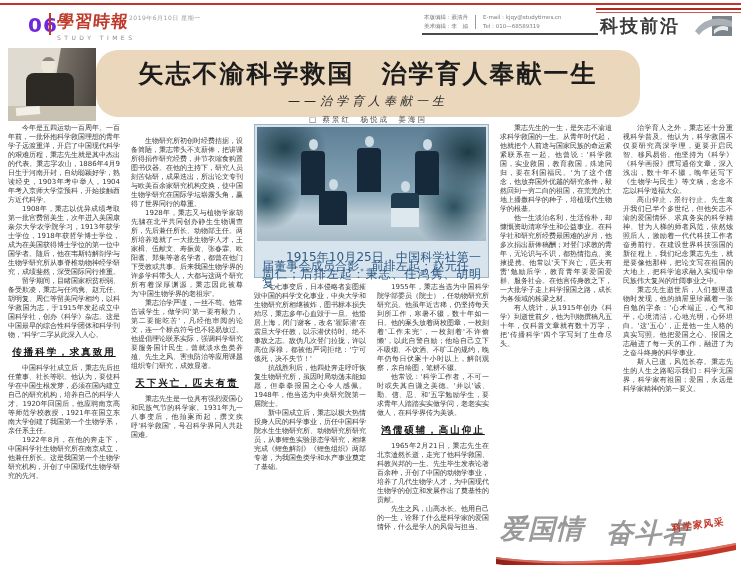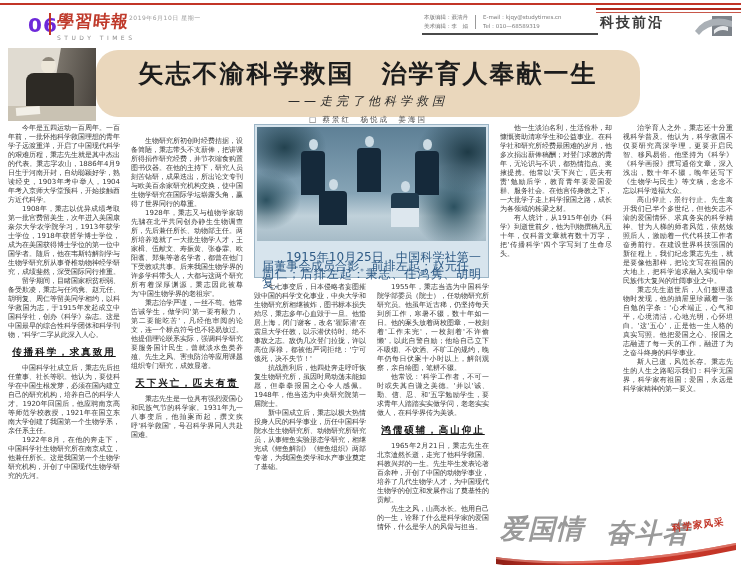--- a/index.html
+++ b/index.html
@@ -15,21 +15,21 @@
   .head-div{position:absolute;left:49px;top:13px;width:2px;height:22px;background:#c23527;}
   .masthead{position:absolute;left:57px;top:10px;}
   .masthead-cn{font-family:"DejaVu Serif","Liberation Serif",serif;font-size:17px;font-weight:900;
                color:#bf3a2b;letter-spacing:1px;transform:skewX(-6deg);}
   .masthead-en{font-size:6px;color:#8d8d8d;letter-spacing:3.5px;margin-top:1px;}
   .dateline{position:absolute;left:129px;top:14px;font-size:6px;color:#9a9a9a;letter-spacing:0.5px;}
   .editors{position:absolute;left:424px;top:13px;display:flex;align-items:center;gap:7px;
            font-size:5.5px;color:#7a7a7a;line-height:9px;}
   .editors .grp{display:flex;flex-direction:column;}
   .ed-sep{width:1px;height:14px;background:#9a9a9a;}
-  .section-name{position:absolute;left:600px;top:14px;font-size:14px;font-weight:900;color:#3a3a3a;letter-spacing:2px;}
+  .section-name{position:absolute;left:600px;top:14px;font-size:18px;font-weight:900;color:#3a3a3a;letter-spacing:2px;}
   .section-logo{position:absolute;left:694px;top:14px;width:40px;height:24px;}
   
   .headline-panel{position:absolute;left:96px;top:50px;width:544px;height:67px;background:#ead7bc;text-align:center;border-radius:22px;}
   .headline-panel h1{margin:7px 0 0;font-family:"DejaVu Serif","Liberation Serif",serif;
                      font-size:25px;font-weight:900;color:#1c1c1c;letter-spacing:2px;}
   .subtitle{font-family:"DejaVu Serif","Liberation Serif",serif;font-style:italic;
             font-size:12px;color:#2a2a2a;letter-spacing:4px;margin-top:3px;}
   .byline{font-size:7.5px;color:#4e4e4e;margin-top:5px;letter-spacing:2px;}
   
   .portrait{position:absolute;left:8px;top:48px;width:88px;height:73px;overflow:hidden;
@@ -115,21 +115,21 @@
 
   <div class="portrait">
     <div class="pt-head"></div>
     <div class="pt-body"></div>
     <div class="pt-desk"></div>
     <div class="pt-paper"></div>
   </div>
 
   <div class="headline-panel">
     <h1>矢志不渝科学救国　治学育人奉献一生</h1>
-    <div class="subtitle">——走完了他科学救国</div>
+    <div class="subtitle">——治学育人奉献一生</div>
     <div class="byline">□ 蔡景红　杨悦成　姜海国</div>
   </div>
 
   <div class="photo-block">
     <div class="photo-art">
       <div class="fig stand" style="left:44px;top:12px;">
           <div class="hd"></div>
           <div class="bd"></div>
         </div>
       <div class="fig stand" style="left:100px;top:9px;">
@@ -173,20 +173,21 @@
       <p class="body-p">新中国成立后，秉志以极大热情投身人民的科学事业，历任中国科学院水生生物研究所、动物研究所研究员，从事鲤鱼实验形态学研究，相继完成《鲤鱼解剖》《鲤鱼组织》两部专著，为我国鱼类学和水产事业奠定了基础。</p>
     </div>
   <div class="col c4">
       <p class="body-p">1955年，秉志当选为中国科学院学部委员（院士），任动物研究所研究员。他虽年近古稀，仍坚持每天到所工作，寒暑不辍，数十年如一日。他的案头放着两枚图章，一枚刻着'工作未完'，一枚刻着'不许偷懒'，以此自警自励；他给自己立下不吸烟、不饮酒、不旷工的规约，晚年仍每日伏案十小时以上，解剖观察，亲自绘图，笔耕不辍。</p>
       <p class="body-p">他常说：'科学工作者，不可一时或失其自谦之美德。'并以'诚、勤、信、忍、和'五字勉励学生，要求青年人踏踏实实做学问，老老实实做人，在科学界传为美谈。</p>
       <h3 class="subhead">鸿儒硕辅，高山仰止</h3>
       <p class="body-p">1965年2月21日，秉志先生在北京溘然长逝，走完了他科学救国、科教兴邦的一生。先生毕生发表论著百余种，开创了中国的动物学事业，培养了几代生物学人才，为中国现代生物学的创立和发展作出了奠基性的贡献。</p>
       <p class="body-p">先生之风，山高水长。他用自己的一生，诠释了什么是科学家的爱国情怀，什么是学人的风骨与担当。</p>
     </div>
   <div class="col c5">
+      <p class="body-p">秉志先生的一生，是矢志不渝追求科学救国的一生。从青年时代起，他就把个人前途与国家民族的命运紧紧联系在一起。他曾说：'科学救国，实业救国，教育救国，殊途同归，要在利国福民。'为了这个信念，他放弃国外优越的研究条件，毅然回到一穷二白的祖国，在荒芜的土地上播撒科学的种子，培植现代生物学的根基。</p>
       <p class="body-p">他一生淡泊名利，生活俭朴，却慷慨资助清寒学生和公益事业。在科学社和研究所经费最困难的岁月，他多次捐出薪俸稿酬；对登门求教的青年，无论识与不识，都热情指点、奖掖提携。他常以'天下兴亡，匹夫有责'勉励后学，教育青年要爱国爱群、服务社会。在他言传身教之下，一大批学子走上科学报国之路，成长为各领域的栋梁之材。</p>
       <p class="body-p">有人统计，从1915年创办《科学》到逝世前夕，他为刊物撰稿凡五十年，仅科普文章就有数十万字，把'传播科学'四个字写到了生命尽头。</p>
     </div>
   <div class="col c6">
       <p class="body-p">治学育人之外，秉志还十分重视科学普及。他认为，科学救国不仅要研究高深学理，更要开启民智、移风易俗。他坚持为《科学》《科学画报》撰写通俗文章，深入浅出，数十年不辍，晚年还写下《生物学与民生》等文稿，念念不忘以科学造福大众。</p>
       <p class="body-p">高山仰止，景行行止。先生离开我们已半个多世纪，但他矢志不渝的爱国情怀、求真务实的科学精神、甘为人梯的师者风范，依然烛照后人，激励着一代代科技工作者奋勇前行。在建设世界科技强国的新征程上，我们纪念秉志先生，就是要像他那样，把论文写在祖国的大地上，把科学追求融入实现中华民族伟大复兴的壮阔事业之中。</p>
       <p class="body-p">秉志先生逝世后，人们整理遗物时发现，他的抽屉里珍藏着一张自勉的字条：'心术端正，心气和平，心境清洁，心地光明，心怀坦白。'这'五心'，正是他一生人格的真实写照。他把爱国之心、报国之志融进了每一天的工作，融进了为之奋斗终身的科学事业。</p>
       <p class="body-p">斯人已逝，风范长存。秉志先生的人生之路昭示我们：科学无国界，科学家有祖国；爱国，永远是科学家精神的第一要义。</p>
     </div>
 

